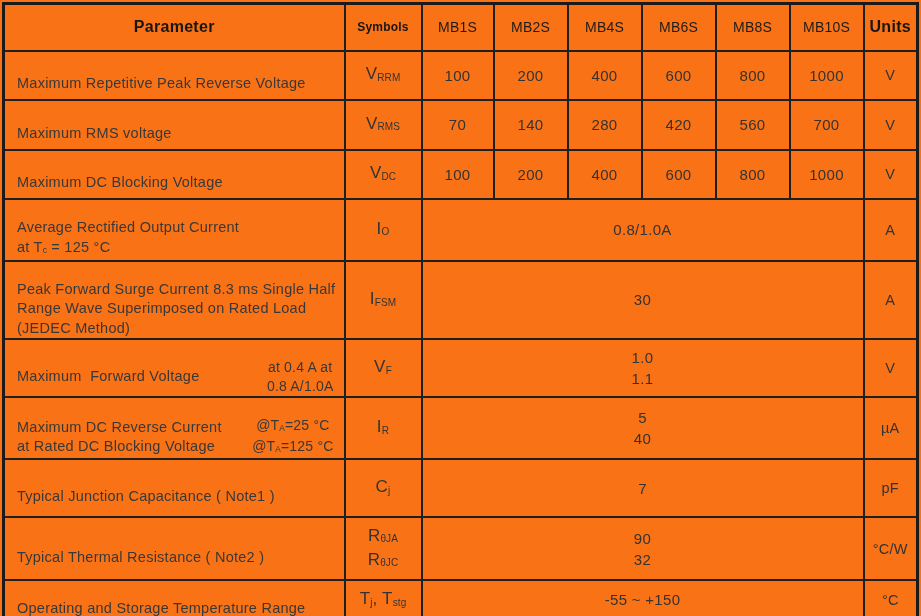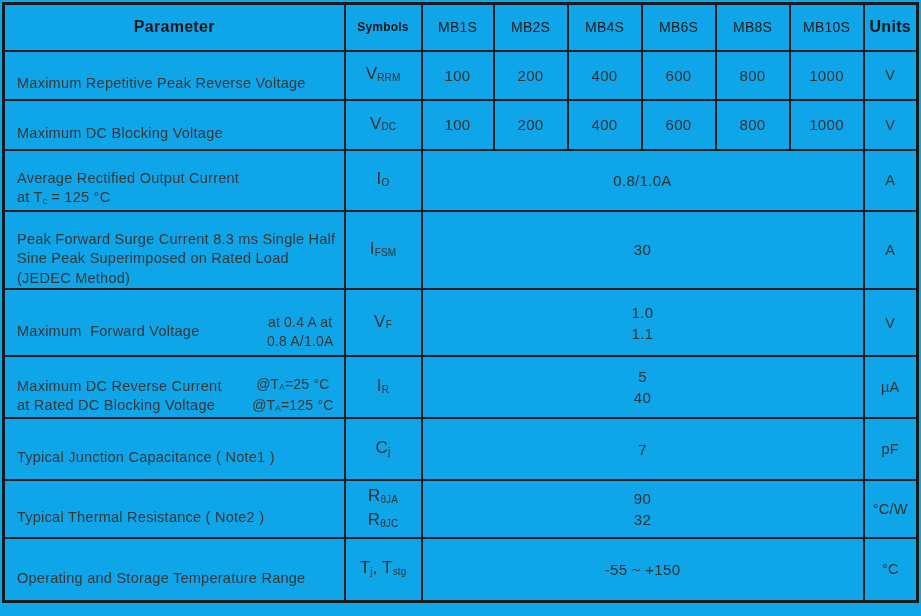--- a/index.html
+++ b/index.html
@@ -6,21 +6,21 @@
   html, body {
     margin: 0; padding: 0;
     width: 921px; height: 616px;
     background: #ffffff;
     font-family: "Liberation Sans", sans-serif;
     color: #383838;
   }
   .sheet {
     position: relative;
     width: 921px; height: 616px;
-    background: #0ea5e9;
+    background: #f97316;
     overflow: hidden;
   }
   table.spec {
     border-collapse: collapse;
     table-layout: fixed;
     margin: 2px 0 0 2px;
     width: 916px;
     border: 3px solid #1a1a1a;
   }
   .spec th, .spec td {
@@ -148,20 +148,39 @@
           <td class="value-cell">400</td>
           <td class="value-cell">600</td>
           <td class="value-cell">800</td>
           <td class="value-cell">1000</td>
           <td class="unit-cell">V</td>
         </tr>
         <tr>
           <td class="param-cell">
             <div class="param-flex">
               <div>
+                <div class="param-line">Maximum RMS voltage</div>
+              </div>
+            </div>
+          </td>
+          <td class="symbol-cell">
+            <div class="symbol-line">V<sub>RMS</sub></div>
+          </td>
+          <td class="value-cell">70</td>
+          <td class="value-cell">140</td>
+          <td class="value-cell">280</td>
+          <td class="value-cell">420</td>
+          <td class="value-cell">560</td>
+          <td class="value-cell">700</td>
+          <td class="unit-cell">V</td>
+        </tr>
+        <tr>
+          <td class="param-cell">
+            <div class="param-flex">
+              <div>
                 <div class="param-line">Maximum DC Blocking Voltage</div>
               </div>
             </div>
           </td>
           <td class="symbol-cell">
             <div class="symbol-line">V<sub>DC</sub></div>
           </td>
           <td class="value-cell">100</td>
           <td class="value-cell">200</td>
           <td class="value-cell">400</td>
@@ -185,21 +204,21 @@
           <td colspan="6" class="value-cell">
             <div class="value-line">0.8/1.0A</div>
           </td>
           <td class="unit-cell">A</td>
         </tr>
         <tr>
           <td class="param-cell">
             <div class="param-flex">
               <div>
                 <div class="param-line">Peak Forward Surge Current 8.3 ms Single Half</div>
-                <div class="param-line">Sine Peak Superimposed on Rated Load</div>
+                <div class="param-line">Range Wave Superimposed on Rated Load</div>
                 <div class="param-line">(JEDEC Method)</div>
               </div>
             </div>
           </td>
           <td class="symbol-cell">
             <div class="symbol-line">I<sub>FSM</sub></div>
           </td>
           <td colspan="6" class="value-cell">
             <div class="value-line">30</div>
           </td>

